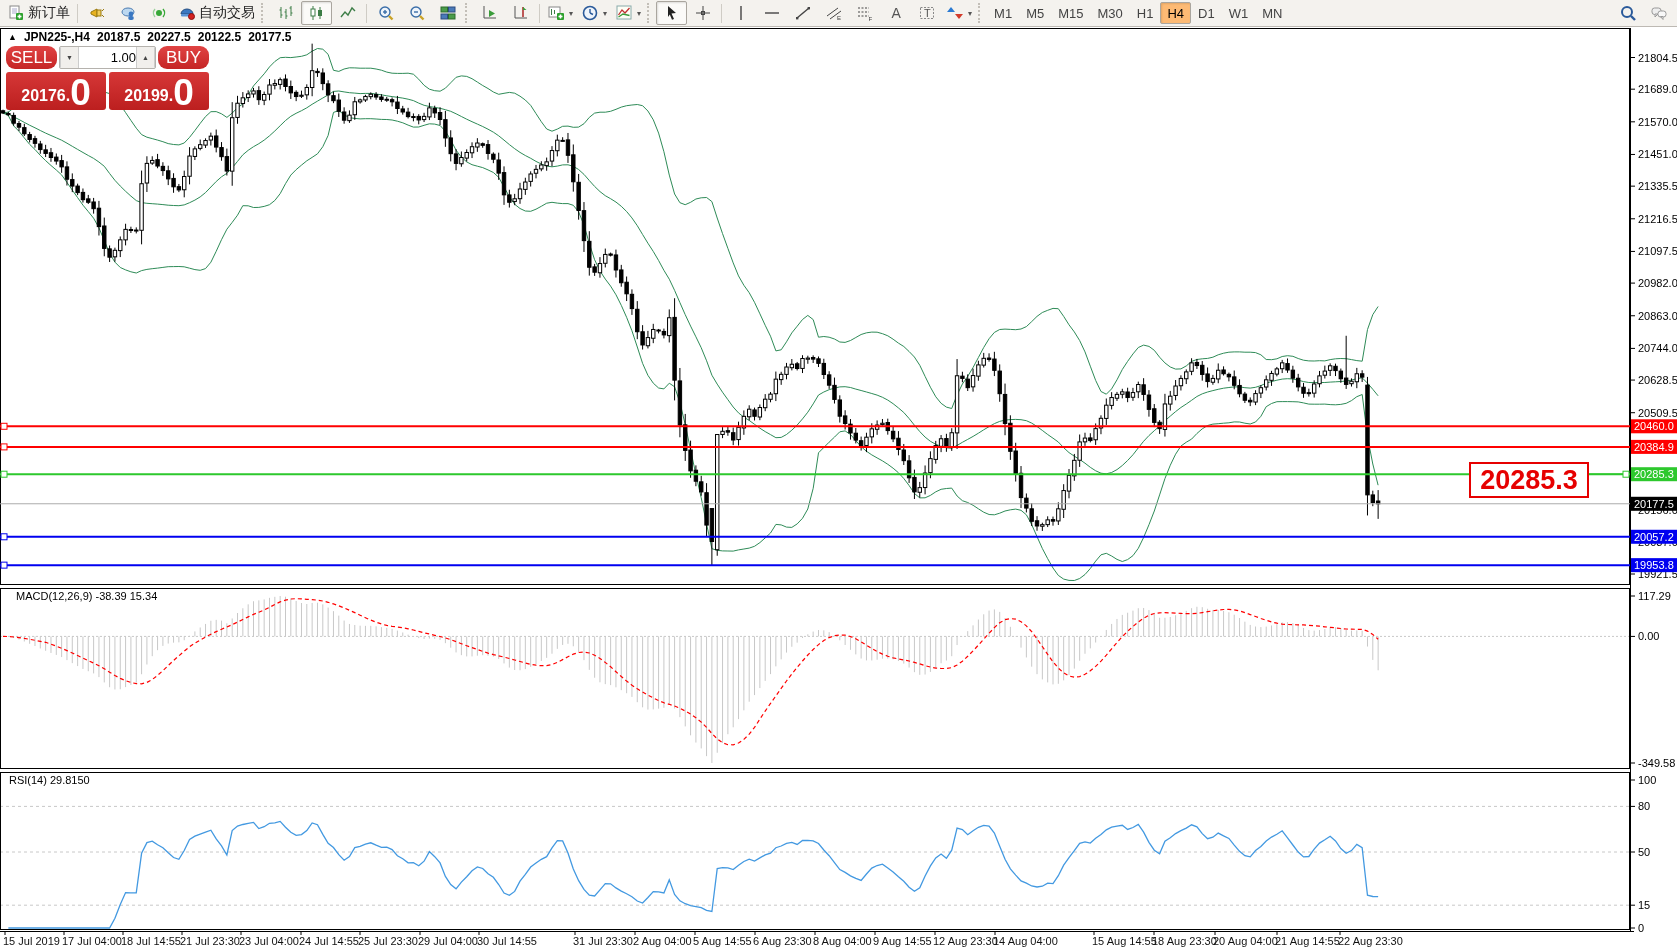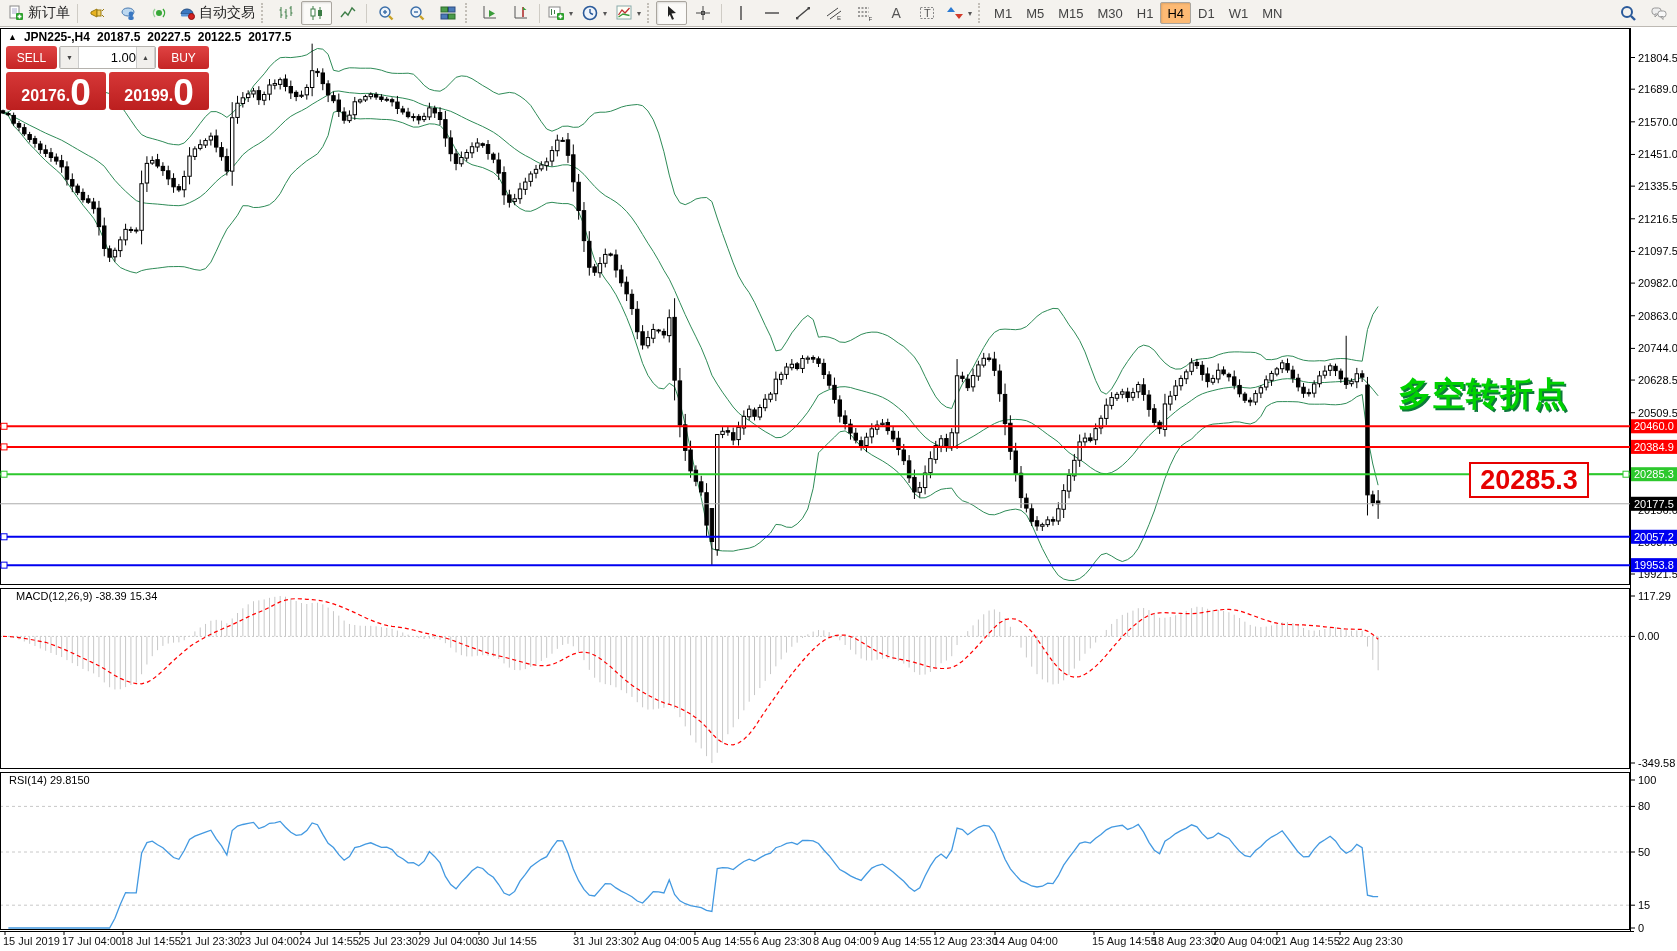--- a/index.html
+++ b/index.html
@@ -21,22 +21,22 @@
   .tb-label{font-size:14px;color:#222;white-space:nowrap;}
   
   #chart-region{position:absolute;top:0;left:0;width:1677px;height:951px;}
   #chart-svg{position:absolute;top:0;left:0;z-index:1;}
   .overlay{position:absolute;z-index:10;}
   .chart-title{top:30px;left:8px;font-size:12px;font-weight:bold;color:#000;display:flex;gap:7px;align-items:center;}
   .chart-title .tri{font-size:9px;}
   
   .trade-panel{top:46px;left:6px;width:203px;}
   .tp-row1{display:flex;height:23px;gap:2px;}
-  .tp-btn{background:linear-gradient(#e04343,#c52525);color:#fff;font-size:12px;display:flex;align-items:center;
-    justify-content:center;border-radius:3px;width:51px;cursor:default;}
+  .tp-btn{background:linear-gradient(#e04343,#c52525);color:#fff;font-size:17px;display:flex;align-items:center;
+    justify-content:center;border-radius:9px;width:51px;cursor:default;}
   .tp-vol{flex:1;display:flex;border:1px solid #b5b2ad;border-radius:2px;overflow:hidden;background:#fff;height:21px;}
   .tp-step{width:17px;background:#f1efec;display:flex;align-items:center;justify-content:center;
     font-size:7px;color:#444;border-left:1px solid #ccc;border-right:1px solid #ccc;}
   .tp-vol-val{flex:1;font-size:13px;color:#000;display:flex;align-items:center;justify-content:flex-end;}
   .tp-row2{display:flex;gap:3px;margin-top:3px;height:38px;}
   .tp-price{flex:1;background:linear-gradient(#d63737,#bc1f1f);border-radius:3px;color:#fff;display:flex;
     align-items:flex-end;justify-content:center;overflow:hidden;}
   .tp-price-small{font-size:16px;font-weight:bold;padding-bottom:5px;letter-spacing:0;}
   .tp-price-big{font-size:37px;font-weight:bold;line-height:34px;}
   .pane-label{font-size:11px;color:#000;}
@@ -1265,16 +1265,15 @@
         <div class="tp-price">
           <span class="tp-price-small">20199.</span>
             <span class="tp-price-big">0</span>
         </div>
       </div>
     </div>
 
     <div class="overlay pane-label macd-label">MACD(12,26,9) -38.39 15.34</div>
     <div class="overlay pane-label rsi-label">RSI(14) 29.8150</div>
 
-    <div class="overlay annotation">多空转折点</div>
     <div class="overlay callout">20285.3</div>
   </div>
 </div>
 
 </body></html>

